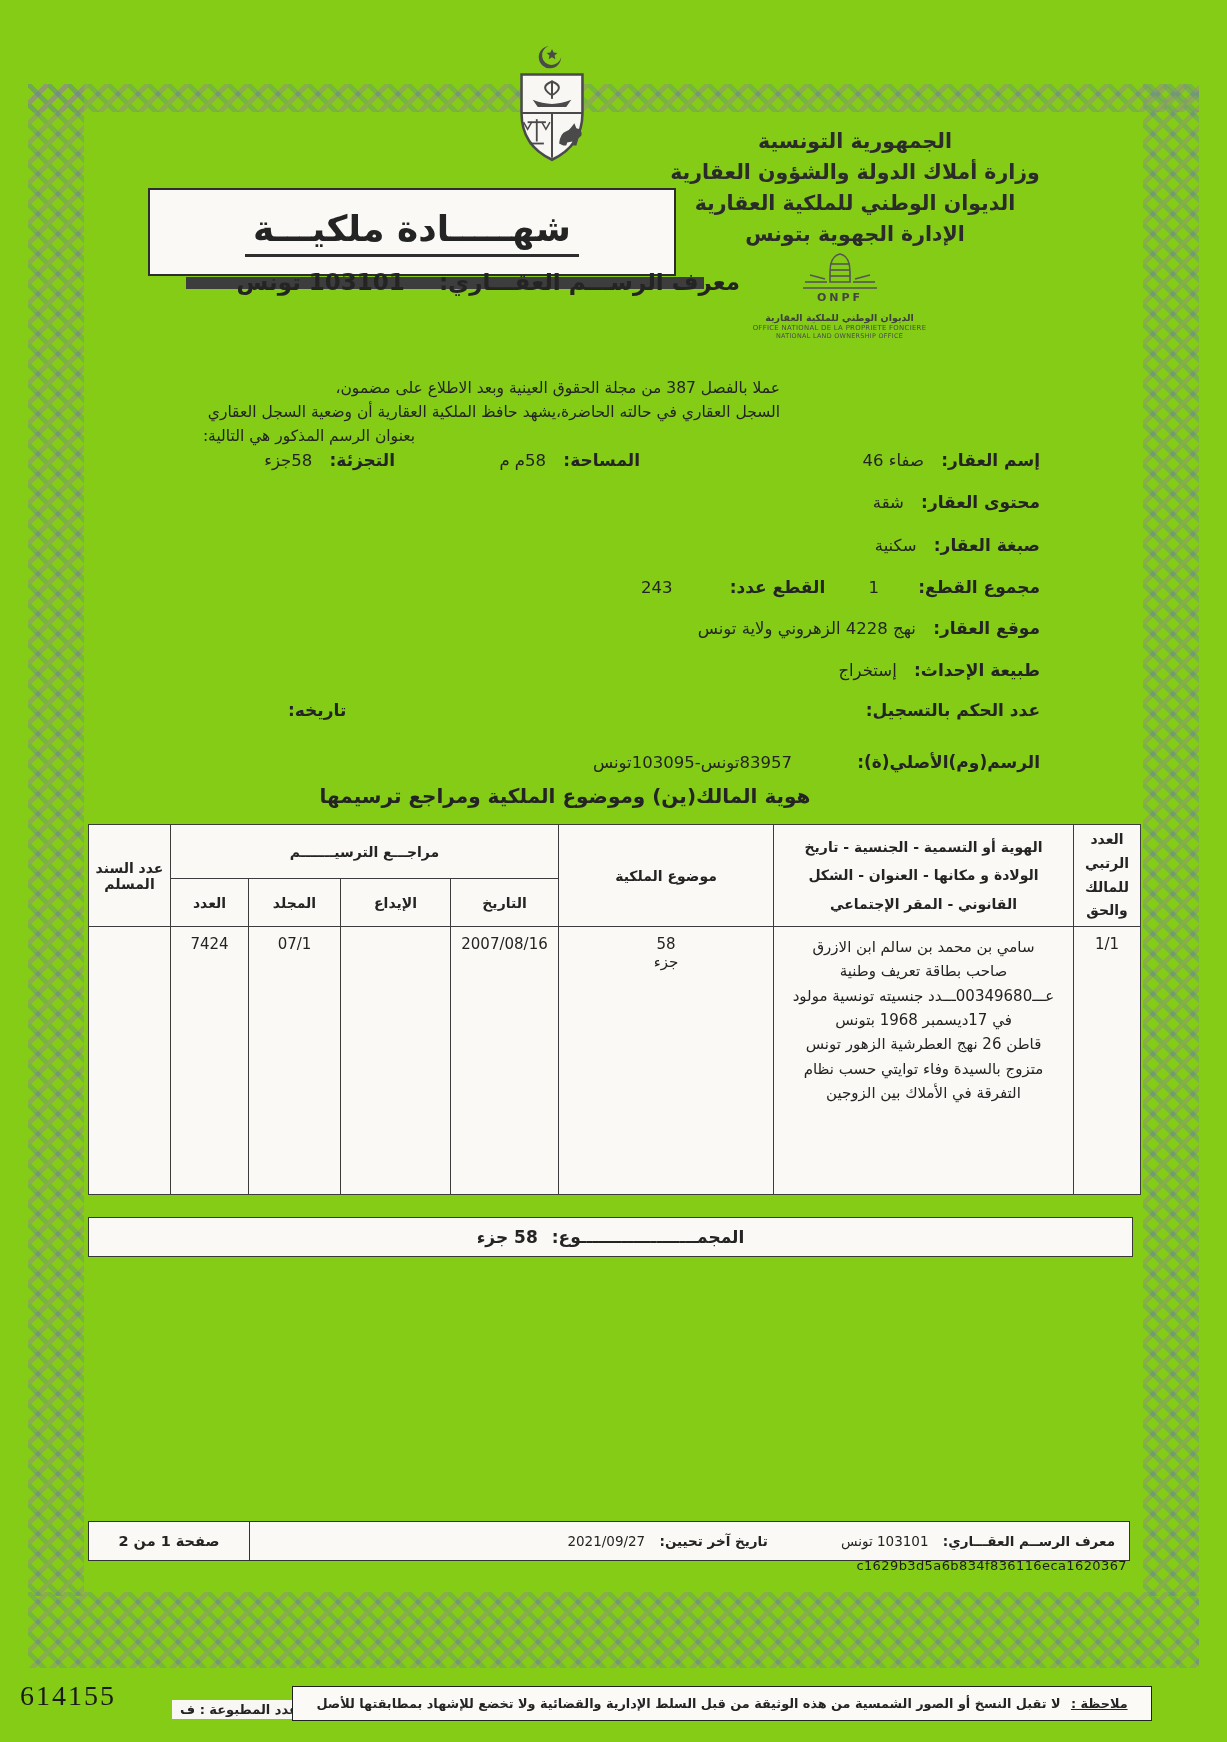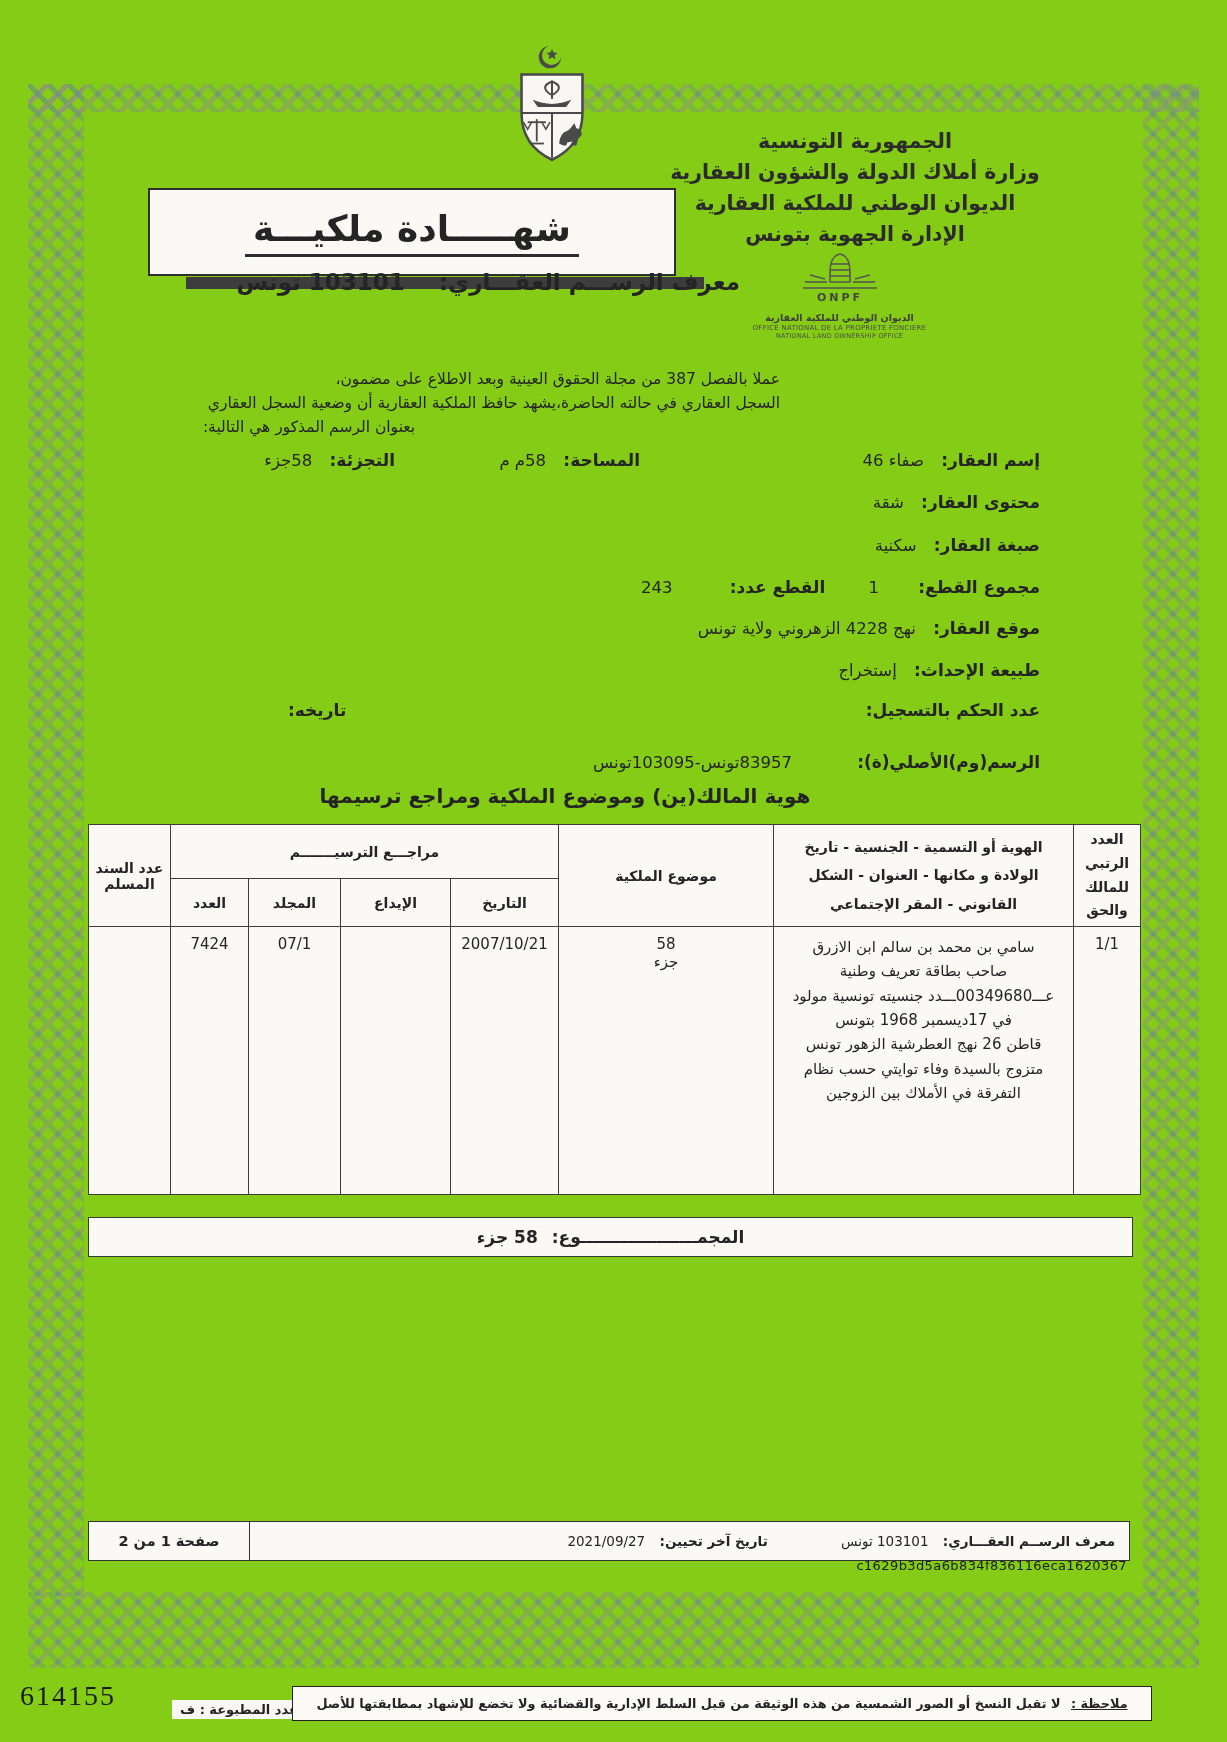--- a/index.html
+++ b/index.html
@@ -24,21 +24,21 @@
   .onpf .en{font-size:6.4px;letter-spacing:.3px;}
   
   .agency{position:absolute;left:640px;top:126px;width:430px;text-align:center;
           font-size:20.5px;font-weight:bold;line-height:31px;direction:rtl;color:#2b2b2b;}
   .title-box{position:absolute;left:148px;top:188px;width:524px;height:84px;background:#faf9f6;
              border:2px solid #2e2e2e;display:flex;align-items:center;justify-content:center;}
   .title-box::after{content:"";position:absolute;left:36px;right:-30px;bottom:-15px;height:12px;background:#3d3d3d;}
   .title-box .t{font-size:36px;font-weight:bold;border-bottom:3.5px solid #2e2e2e;padding:0 8px 5px;direction:rtl;}
   .idline{position:absolute;top:269px;right:487px;direction:rtl;font-size:23px;font-weight:bold;white-space:nowrap;margin-left:20px;}
   .idline .v{margin-right:26px;}
-  .intro{position:absolute;top:367px;right:447px;width:632px;direction:rtl;text-align:right;
+  .intro{position:absolute;top:376px;right:447px;width:632px;direction:rtl;text-align:right;
          font-size:15.5px;line-height:24px;}
   .intro .l3{margin-right:310px;text-align:center;}
   
   .field{position:absolute;direction:rtl;font-size:16.5px;white-space:nowrap;}
   .field .lbl{font-weight:bold;font-size:17px;}
   .field .val{margin-right:12px;}
   
   .section-title{position:absolute;left:300px;top:784px;width:530px;text-align:center;direction:rtl;
                  font-size:20px;font-weight:800;letter-spacing:.5px;}
   .otable{position:absolute;left:88px;top:824px;border-collapse:collapse;table-layout:fixed;direction:rtl;background:#faf9f6;}
@@ -223,21 +223,21 @@
       <td>1/1</td>
       <td class="c-owner ml">سامي بن محمد بن سالم ابن الازرق
 صاحب بطاقة تعريف وطنية
 عـــ00349680ـــدد جنسيته تونسية مولود
 في 17ديسمبر 1968  بتونس
 قاطن 26 نهج العطرشية الزهور تونس
 متزوج بالسيدة وفاء  توايتي حسب نظام
 التفرقة في الأملاك بين الزوجين</td>
       <td class="ml">58
 جزء</td>
-      <td>2007/10/21</td>
+      <td>2007/08/16</td>
       <td></td>
       <td>07/1</td>
       <td>7424</td>
       <td></td>
     </tr>
   </tbody>
     </table>
 
   <div class="total-bar">
     <span>المجمــــــــــــــــــــوع:</span>

